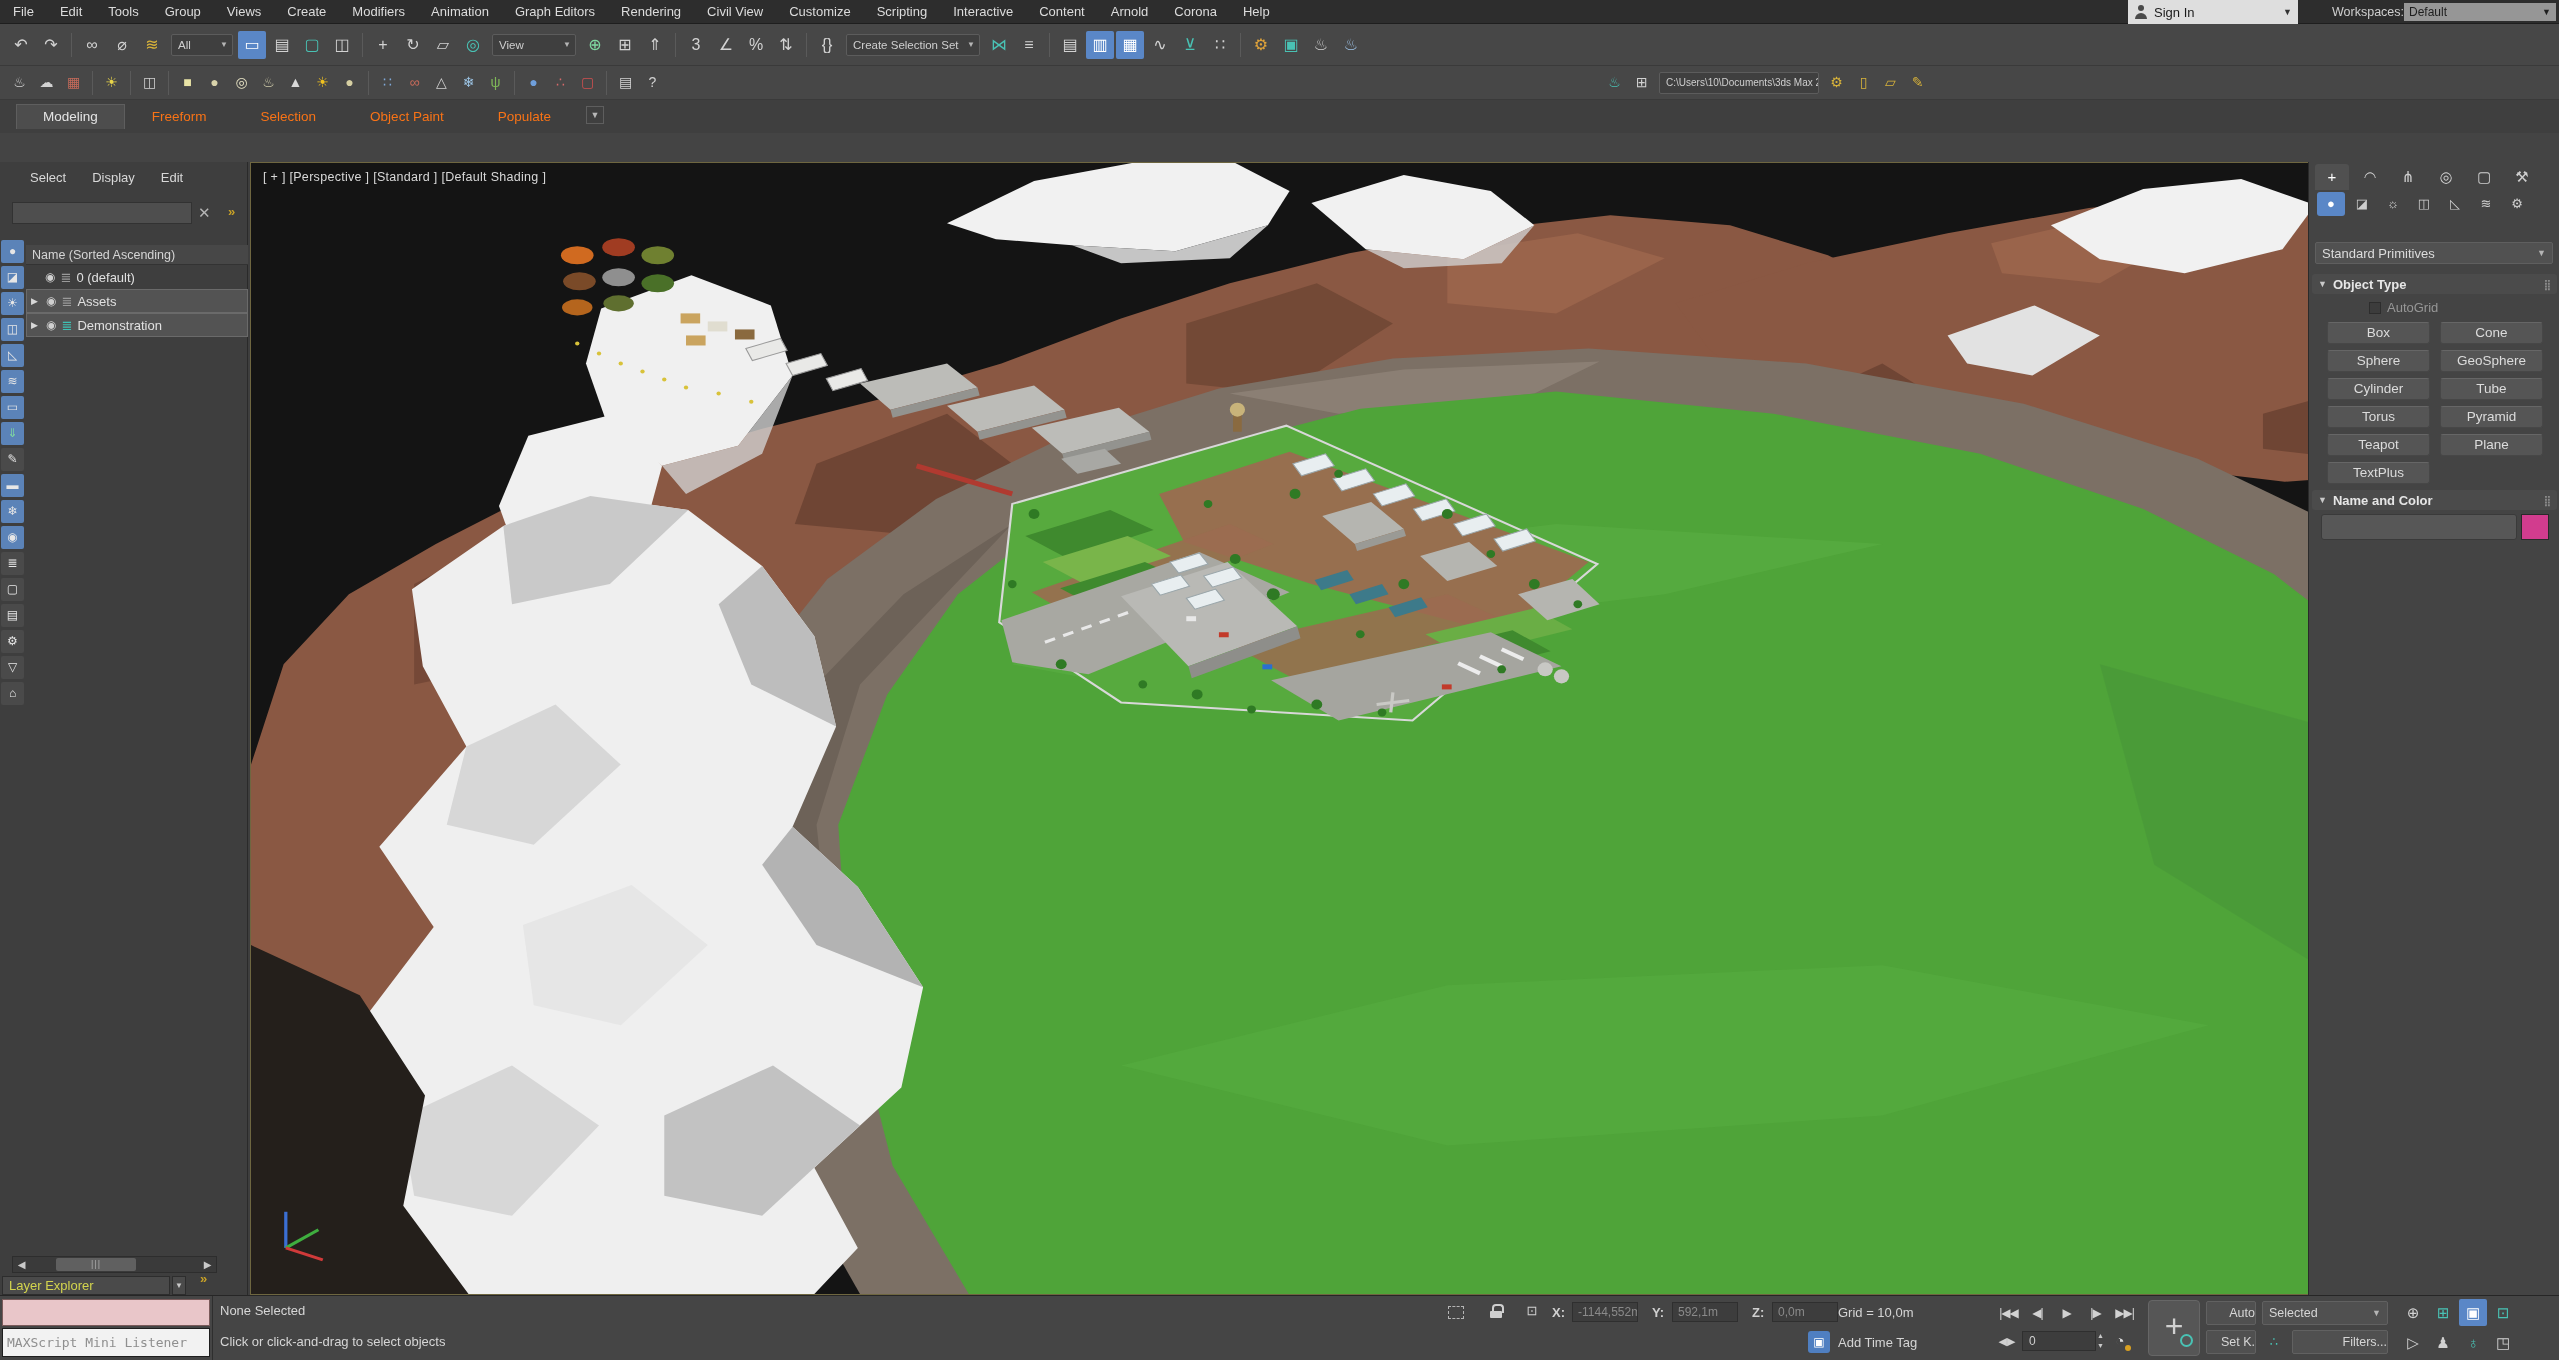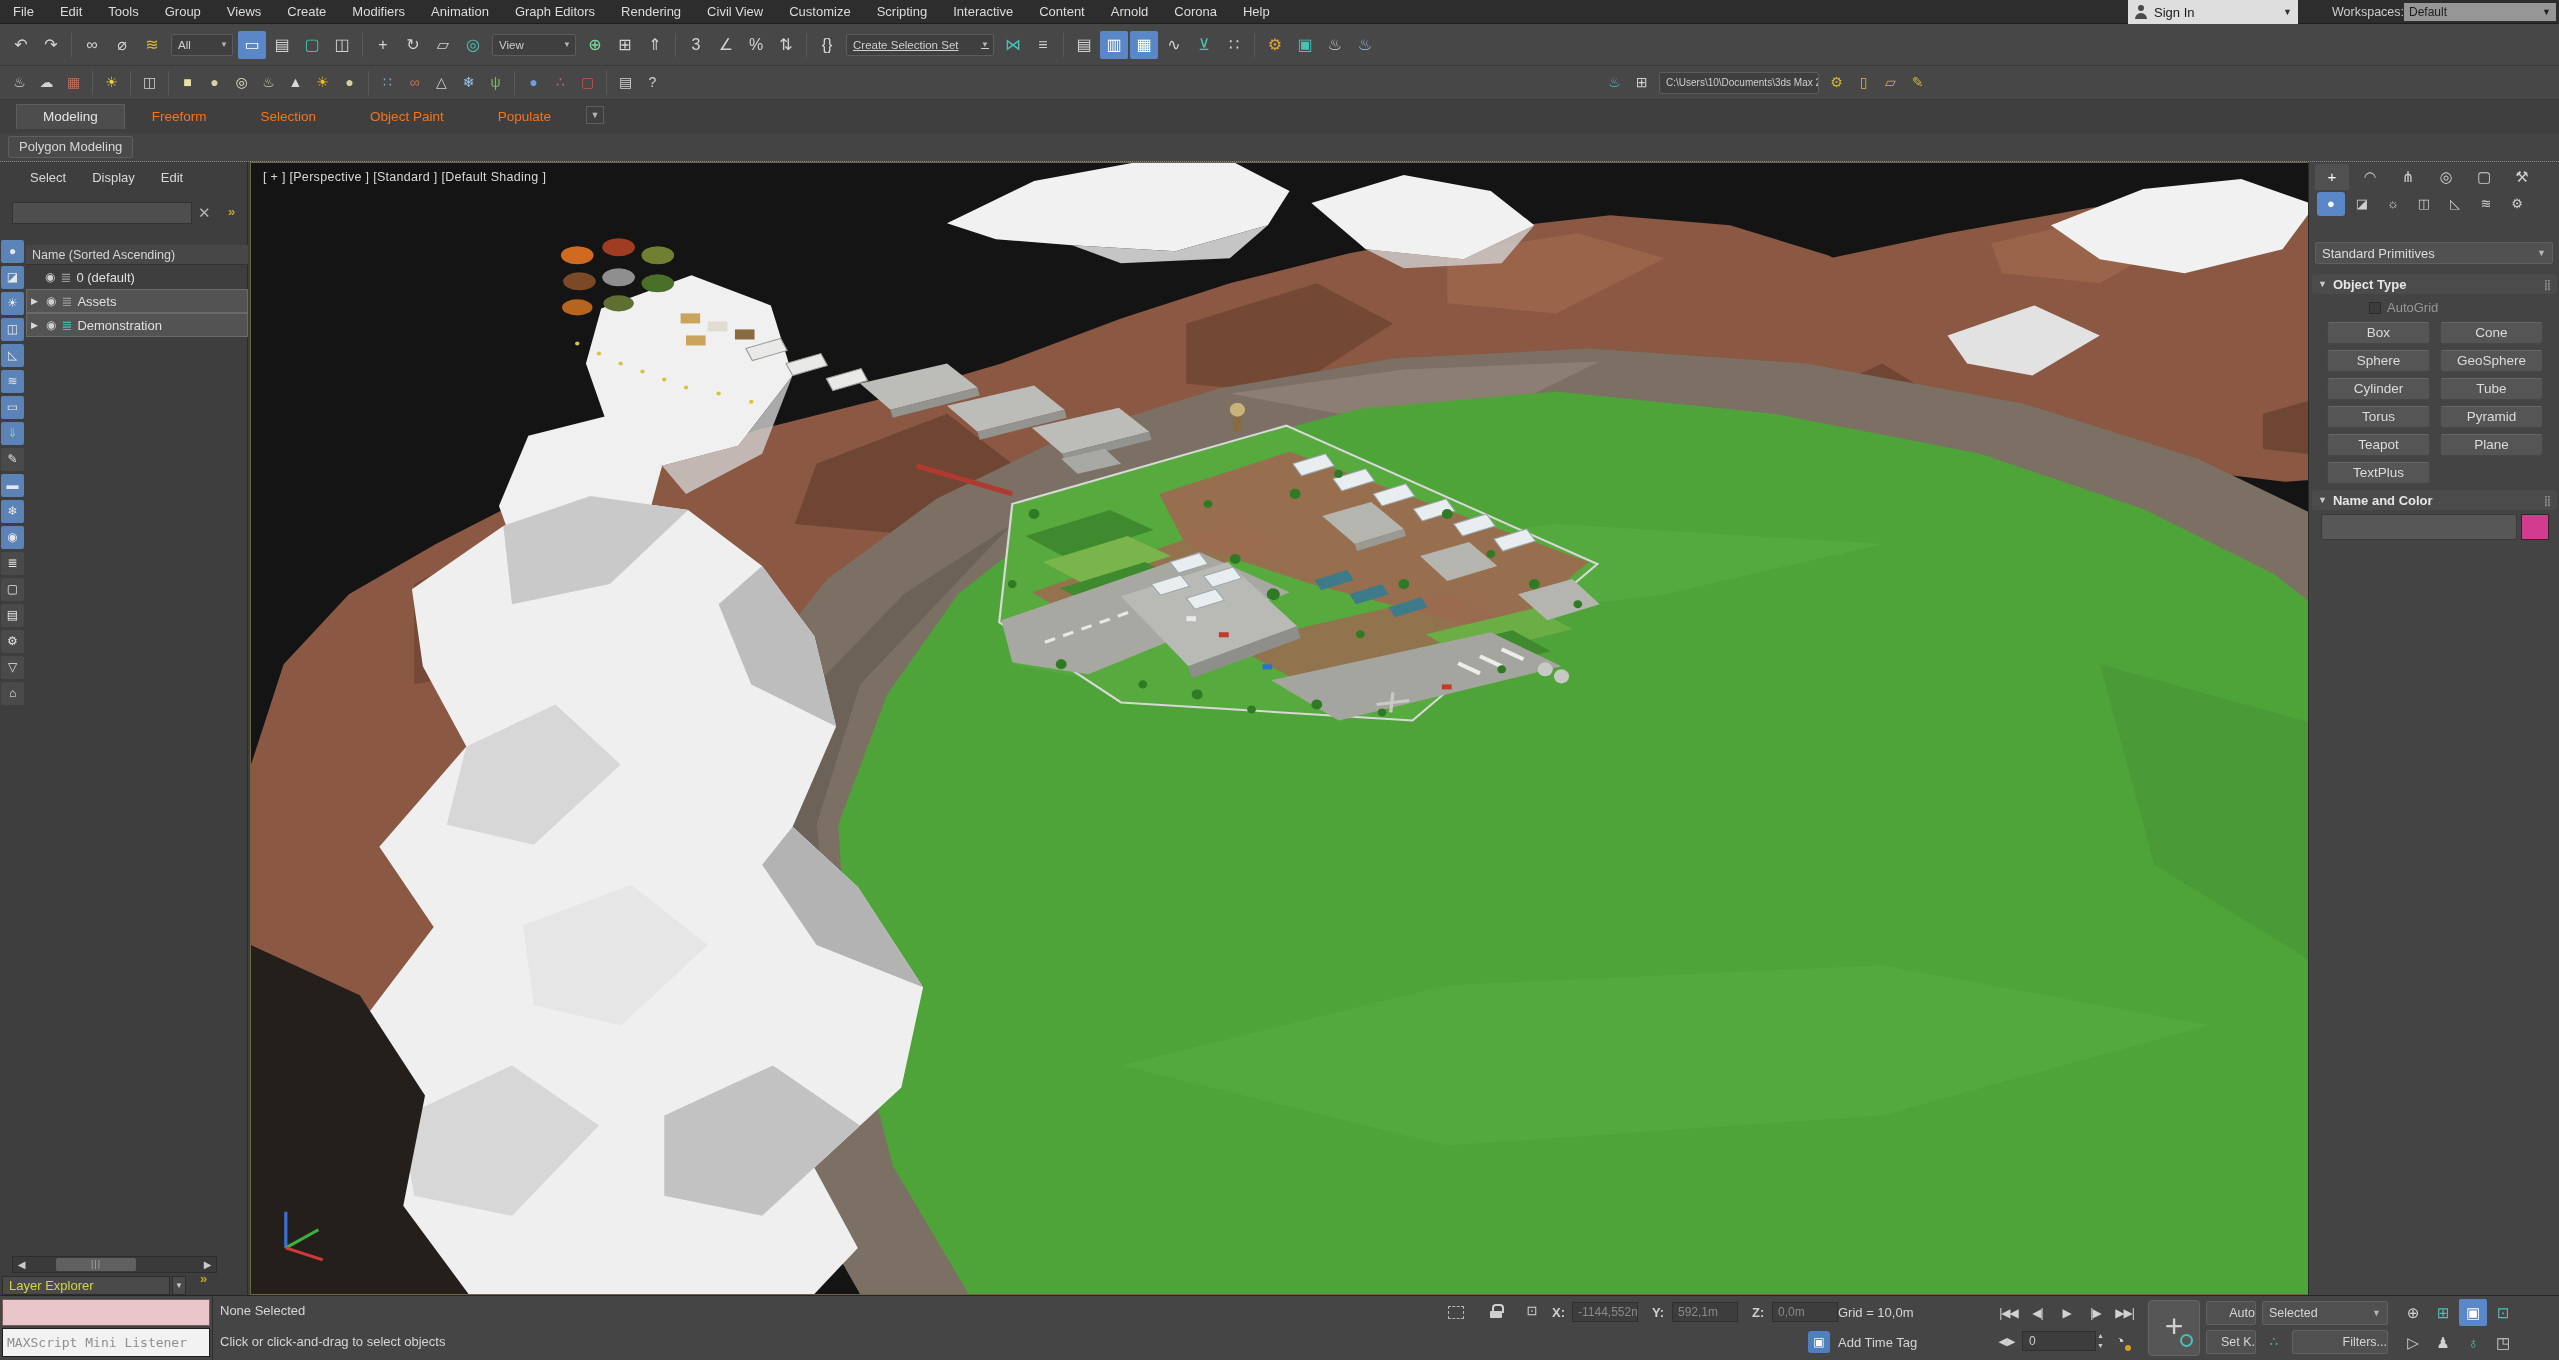--- a/index.html
+++ b/index.html
@@ -186,21 +186,21 @@
       <span class="tbtn" style="color: rgb(127, 216, 160);">⊕</span>
       <span class="tbtn">⊞</span>
       <span class="tbtn">⇑</span>
       <span class="tsep"></span>
       <span class="tbtn">3</span>
       <span class="tbtn">∠</span>
       <span class="tbtn">%</span>
       <span class="tbtn">⇅</span>
       <span class="tsep"></span>
       <span class="tbtn">{}</span>
-      <span class="tdd" style="width: 148px; text-decoration: underline;">
+      <span class="tdd" style="width: 134px;">
         <span>Create Selection Set</span>
         <span class="arr">▼</span>
       </span>
       <span class="tbtn" style="color: rgb(73, 194, 180);">⋈</span>
       <span class="tbtn">≡</span>
       <span class="tsep"></span>
       <span class="tbtn">▤</span>
       <span class="tbtn active">▥</span>
       <span class="tbtn active">▦</span>
       <span class="tbtn">∿</span>
@@ -255,23 +255,20 @@
 
   <div id="ribbon-tabs">
     <div id="ribbon-tab-list" style="display:flex">
         <div class="rtab active">Modeling</div>
         <div class="rtab">Freeform</div>
         <div class="rtab">Selection</div>
         <div class="rtab">Object Paint</div>
         <div class="rtab">Populate</div>
       </div>
     <div id="ribbon-overflow">▼</div>
-  </div>
-  <div id="polyrow">
-    <div id="poly-btn">Polygon Modeling</div>
   </div>
 
   <div id="main">
 
     <div id="explorer">
       <div id="exp-menus">
           <span>Select</span>
           <span>Display</span>
           <span>Edit</span>
         </div>

